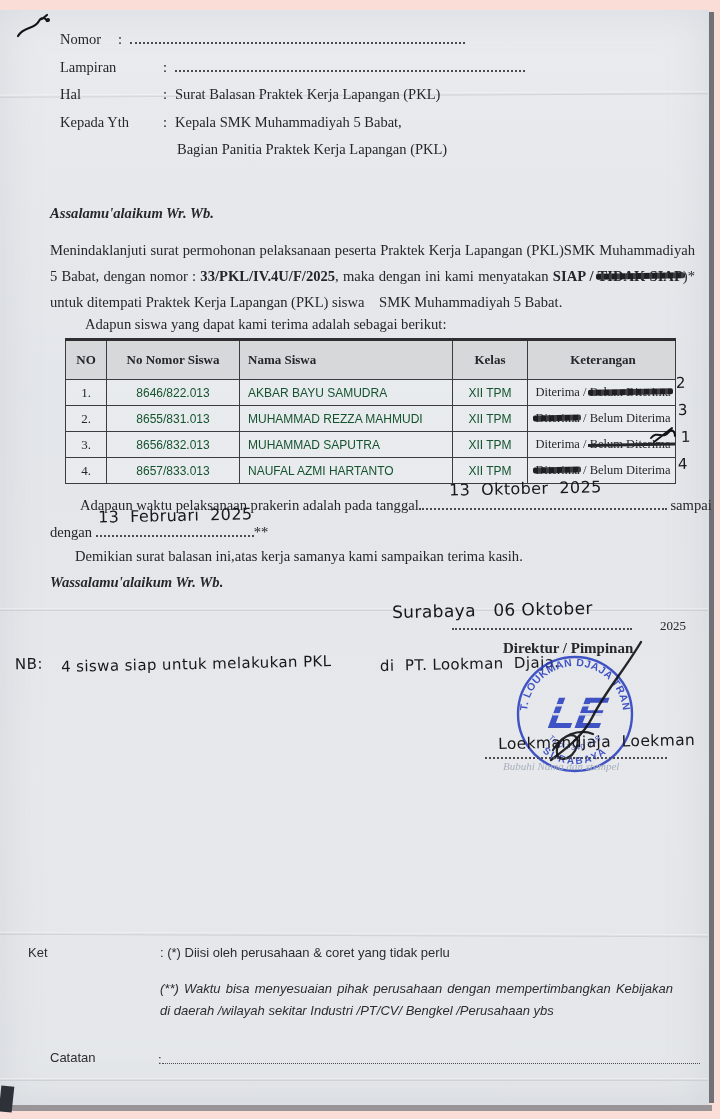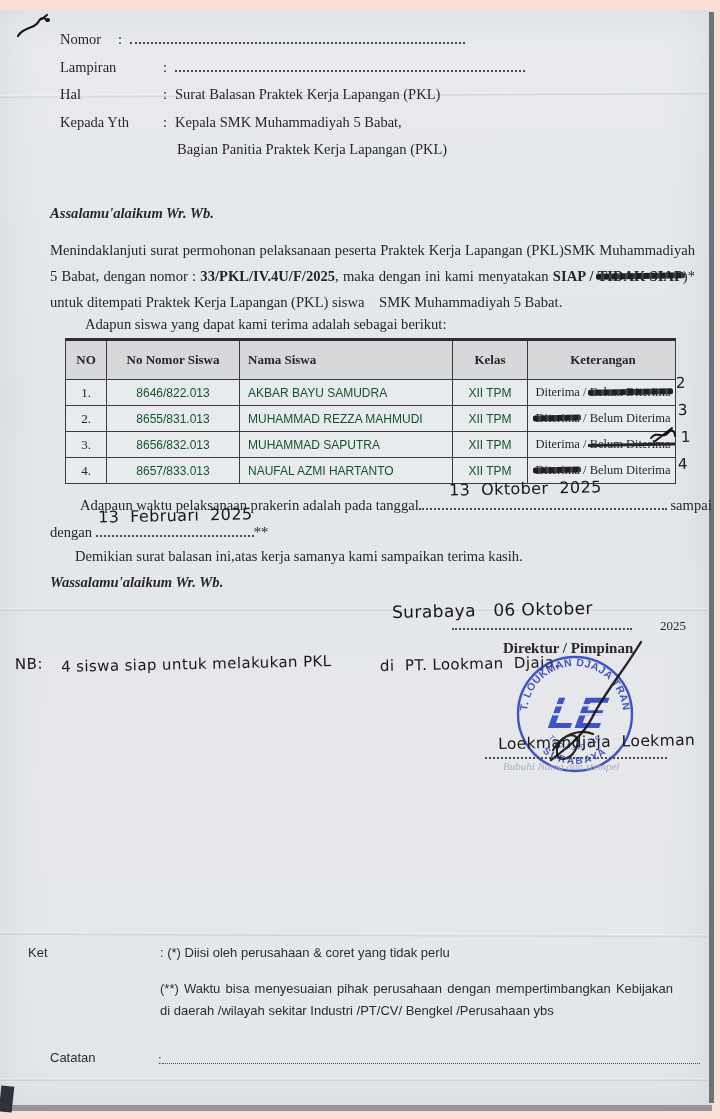--- a/index.html
+++ b/index.html
@@ -197,20 +197,20 @@
     <path class="ink" d="M 186 14 C 168 44 150 64 138 88 C 128 108 112 120 96 132" stroke-width="2.4" opacity="0.92"></path>
     <path class="ink" d="M 98 122 C 110 102 126 104 122 118 C 118 133 100 136 102 121 C 104 108 124 100 138 106" stroke-width="2.2" opacity="0.92"></path>
   </svg>
 
   <span class="abs hand" style="left:498px;top:733px;font-size:15.5px;">Loekmandjaja &nbsp;Loekman</span>
   <span class="abs dots" style="left:485px;top:744px;width:182px;"></span>
   <div class="abs hint" style="left:503px;top:760px;">Bubuhi Nama dan stempel</div>
 
   <div class="abs ketrow" style="left:28px;top:945px;">Ket</div>
   <div class="abs ketrow" style="left:160px;top:945px;">: (*) Diisi oleh perusahaan &amp; coret yang tidak perlu</div>
-  <div class="abs ketrow" style="left:160px;top:978px;width:513px;text-align:justify;line-height:22px;">(**) Waktu bisa menyesuaian pihak perusahaan dengan mempertimbangkan Kebijakan di daerah /wilayah sekitar Industri /PT/CV/ Bengkel /Perusahaan ybs</div>
+  <div class="abs ketrow" style="left:160px;top:978px;width:513px;text-align:justify;line-height:22px;font-style:italic;">(**) Waktu bisa menyesuaian pihak perusahaan dengan mempertimbangkan Kebijakan di daerah /wilayah sekitar Industri /PT/CV/ Bengkel /Perusahaan ybs</div>
 
   <div class="abs ketrow" style="left:28px;top:1050px;margin-left:22px;">Catatan</div>
   <div class="abs ketrow" style="left:158px;top:1050px;">
     <span>:</span><span class="dots" style="width:538px;border-bottom-width:1.5px;"></span>
   </div>
 
 </div>
 
 </body></html>

